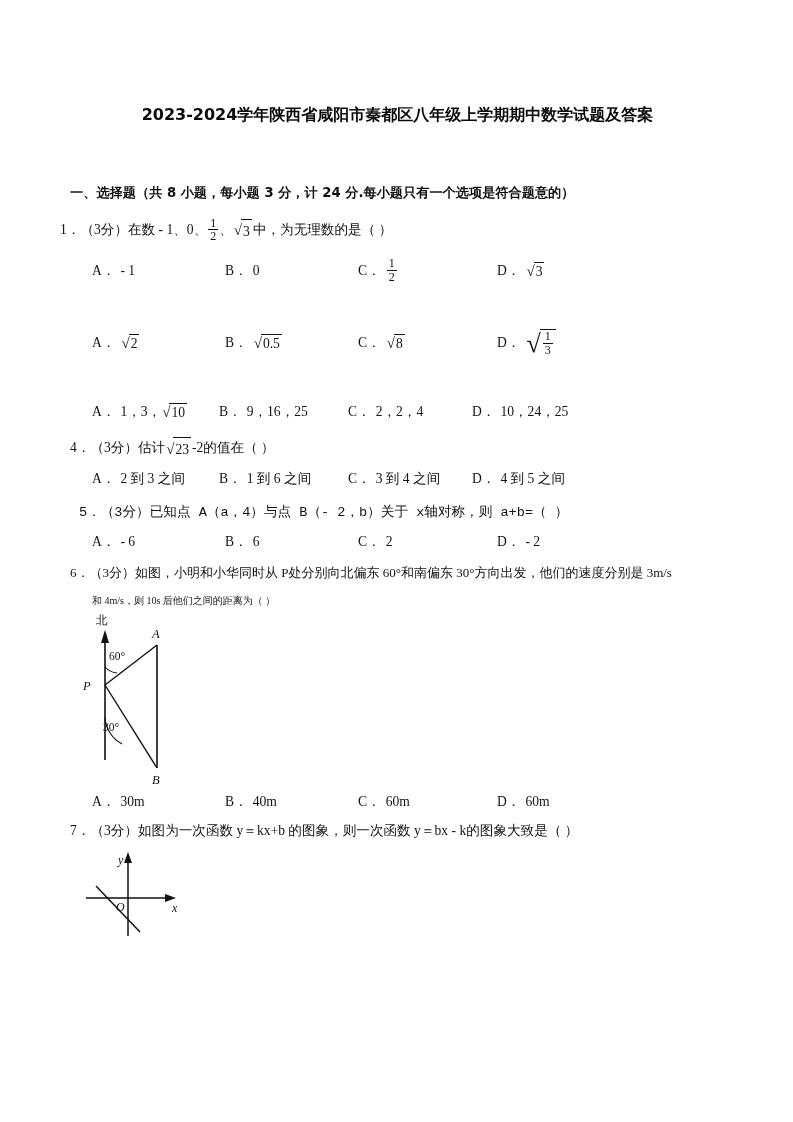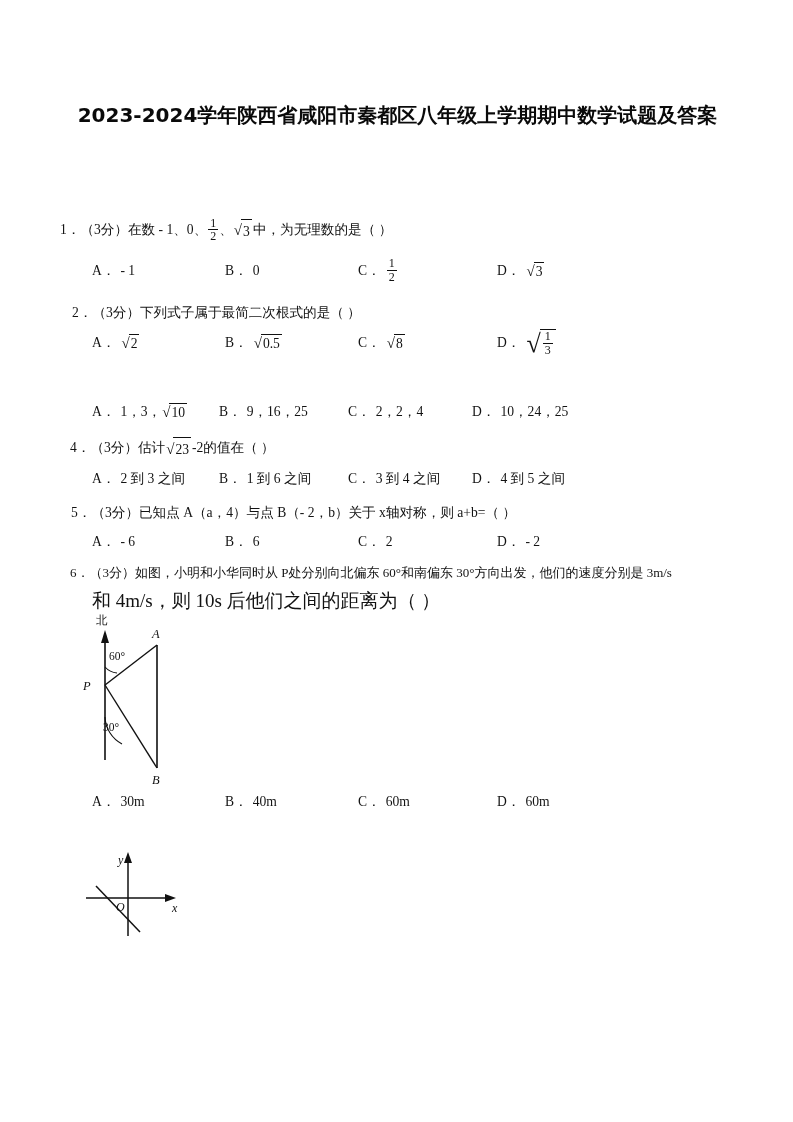--- a/index.html
+++ b/index.html
@@ -23,21 +23,21 @@
   }
 
   
   .doc-title {
     position: absolute;
     left: 70px;
     top: 96px;
     width: 655px;
     font-family: "DejaVu Sans", "Liberation Sans", sans-serif;
     font-weight: bold;
-    font-size: 20px;
+    font-size: 16px;
     line-height: 38px;
     text-align: center;
     letter-spacing: 0px;
     color: #0a0a0a;
   }
 
   
   .section-head {
     position: absolute;
     left: 70px;
@@ -121,20 +121,21 @@
   .fig { position: absolute; }
   svg { display: block; overflow: visible; }
 </style>
 </head>
 <body>
 
 <div class="page">
 
   <div class="doc-title">2023-2024学年陕西省咸阳市秦都区八年级上学期期中数学试题及答案</div>
 
+  <div class="section-head">一、选择题（共 8 小题，每小题 3 分，计 24 分.每小题只有一个选项是符合题意的）</div>
 
   <div class="qline" style="left:60px; top:218px;">
     <span>1．（3分）在数 - 1、0、</span><span class="frac">
         <span class="num">1</span>
         <span class="den">2</span>
       </span><span>、</span><span class="rad">
         <span class="sign">√</span>
         <span class="body">3</span>
       </span><span>中，为无理数的是（      ）</span>
   </div>
@@ -157,21 +158,20 @@
     </div>
     <div class="opt" style="left:497px;">
       <span class="lbl">D．</span>
       <span class="rad">
           <span class="sign">√</span>
           <span class="body">3</span>
         </span>
     </div>
   </div>
 
-  <div class="qline" style="left:72px; top:302px;">2．（3分）下列式子属于最简二次根式的是（      ）</div>
 
   <div class="optrow" style="top:330px;">
     <div class="opt" style="left:92px;">
       <span class="lbl">A．</span>
       <span class="rad">
           <span class="sign">√</span>
           <span class="body">2</span>
         </span>
     </div>
     <div class="opt" style="left:225px;">
@@ -245,21 +245,21 @@
     <div class="opt" style="left:348px;">
       <span class="lbl">C．</span>
       <span>3 到 4 之间</span>
     </div>
     <div class="opt" style="left:472px;">
       <span class="lbl">D．</span>
       <span>4 到 5 之间</span>
     </div>
   </div>
 
-  <div class="qline" style="left:71px; top:502px;">5．（3分）已知点 A（a，4）与点 B（- 2，b）关于 x轴对称，则 a+b=（      ）</div>
+  <div class="qline" style="left:79px; top:502px;font-family:Liberation Mono, monospace;">5．（3分）已知点 A（a，4）与点 B（- 2，b）关于 x轴对称，则 a+b=（      ）</div>
 
   <div class="optrow" style="top:529px;">
     <div class="opt" style="left:92px;">
       <span class="lbl">A．</span>
       <span>- 6</span>
     </div>
     <div class="opt" style="left:225px;">
       <span class="lbl">B．</span>
       <span>6</span>
     </div>
@@ -267,21 +267,21 @@
       <span class="lbl">C．</span>
       <span>2</span>
     </div>
     <div class="opt" style="left:497px;">
       <span class="lbl">D．</span>
       <span>- 2</span>
     </div>
   </div>
 
   <div class="qline" style="left:70px; top:562px; font-size:13px;">6．（3分）如图，小明和小华同时从 P处分别向北偏东 60°和南偏东 30°方向出发，他们的速度分别是 3m/s</div>
-  <div class="qline" style="left:92px; top:590px; font-size:19px;">和 4m/s，则 10s 后他们之间的距离为（      ）</div>
+  <div class="qline" style="left:92px; top:590px; font-size:10px;">和 4m/s，则 10s 后他们之间的距离为（      ）</div>
 
   <div class="fig" style="left:78px; top:612px;">
     <svg width="130" height="175" viewBox="0 0 130 175" xmlns="http://www.w3.org/2000/svg">
 
       <line x1="27" y1="28" x2="27" y2="148" stroke="#111" stroke-width="1.6"></line>
 
       <polygon points="27,18 23,31 31,31" fill="#111"></polygon>
 
       <line x1="27" y1="73" x2="79" y2="33" stroke="#111" stroke-width="1.4"></line>
 
@@ -313,20 +313,21 @@
     <div class="opt" style="left:358px;">
       <span class="lbl">C．</span>
       <span class="ital">60m</span>
     </div>
     <div class="opt" style="left:497px;">
       <span class="lbl">D．</span>
       <span class="ital">60m</span>
     </div>
   </div>
 
+  <div class="qline" style="left:70px; top:820px;">7．（3分）如图为一次函数 y＝kx+b 的图象，则一次函数 y＝bx - k的图象大致是（      ）</div>
 
   <div class="fig" style="left:80px; top:848px;">
     <svg width="110" height="100" viewBox="0 0 110 100" xmlns="http://www.w3.org/2000/svg">
 
       <line x1="6" y1="50" x2="88" y2="50" stroke="#111" stroke-width="1.5"></line>
       <polygon points="96,50 85,46 85,54" fill="#111"></polygon>
 
       <line x1="48" y1="88" x2="48" y2="12" stroke="#111" stroke-width="1.5"></line>
       <polygon points="48,4 44,15 52,15" fill="#111"></polygon>
 

